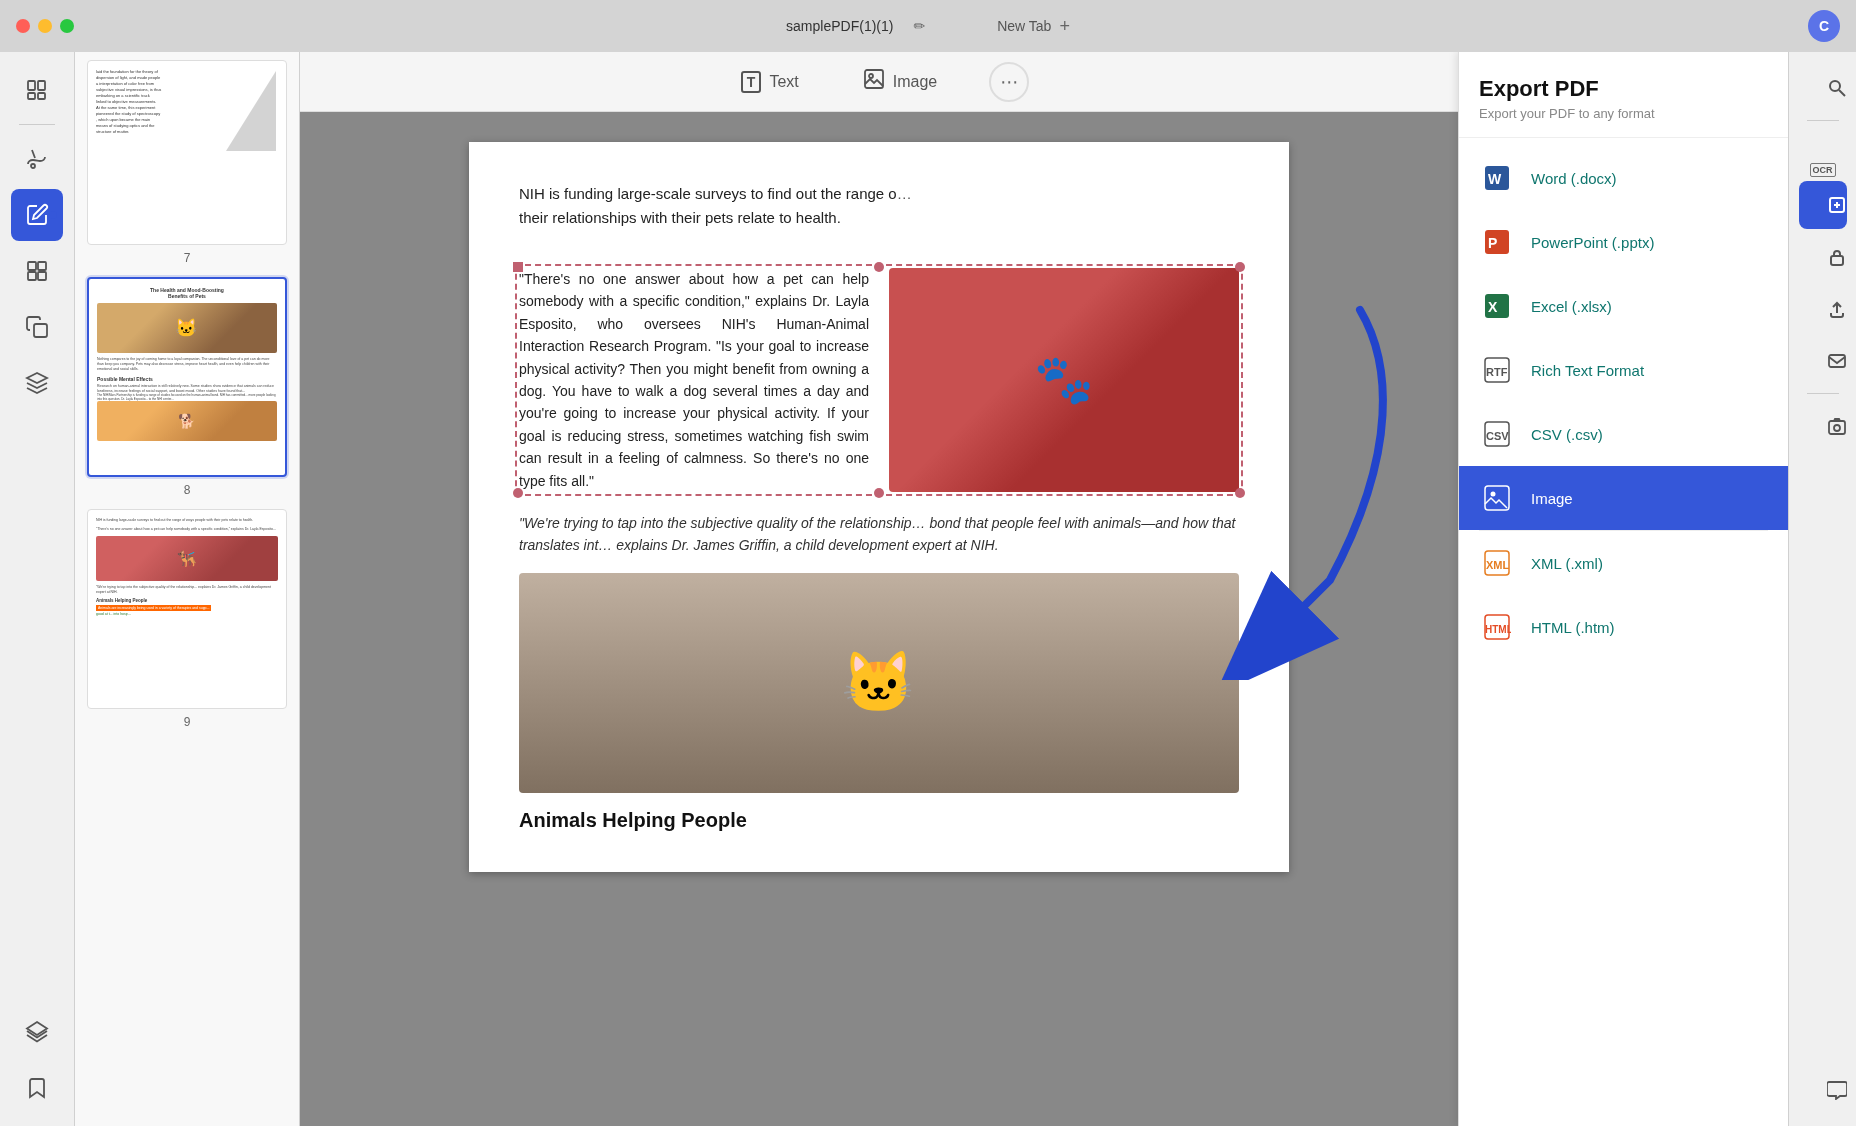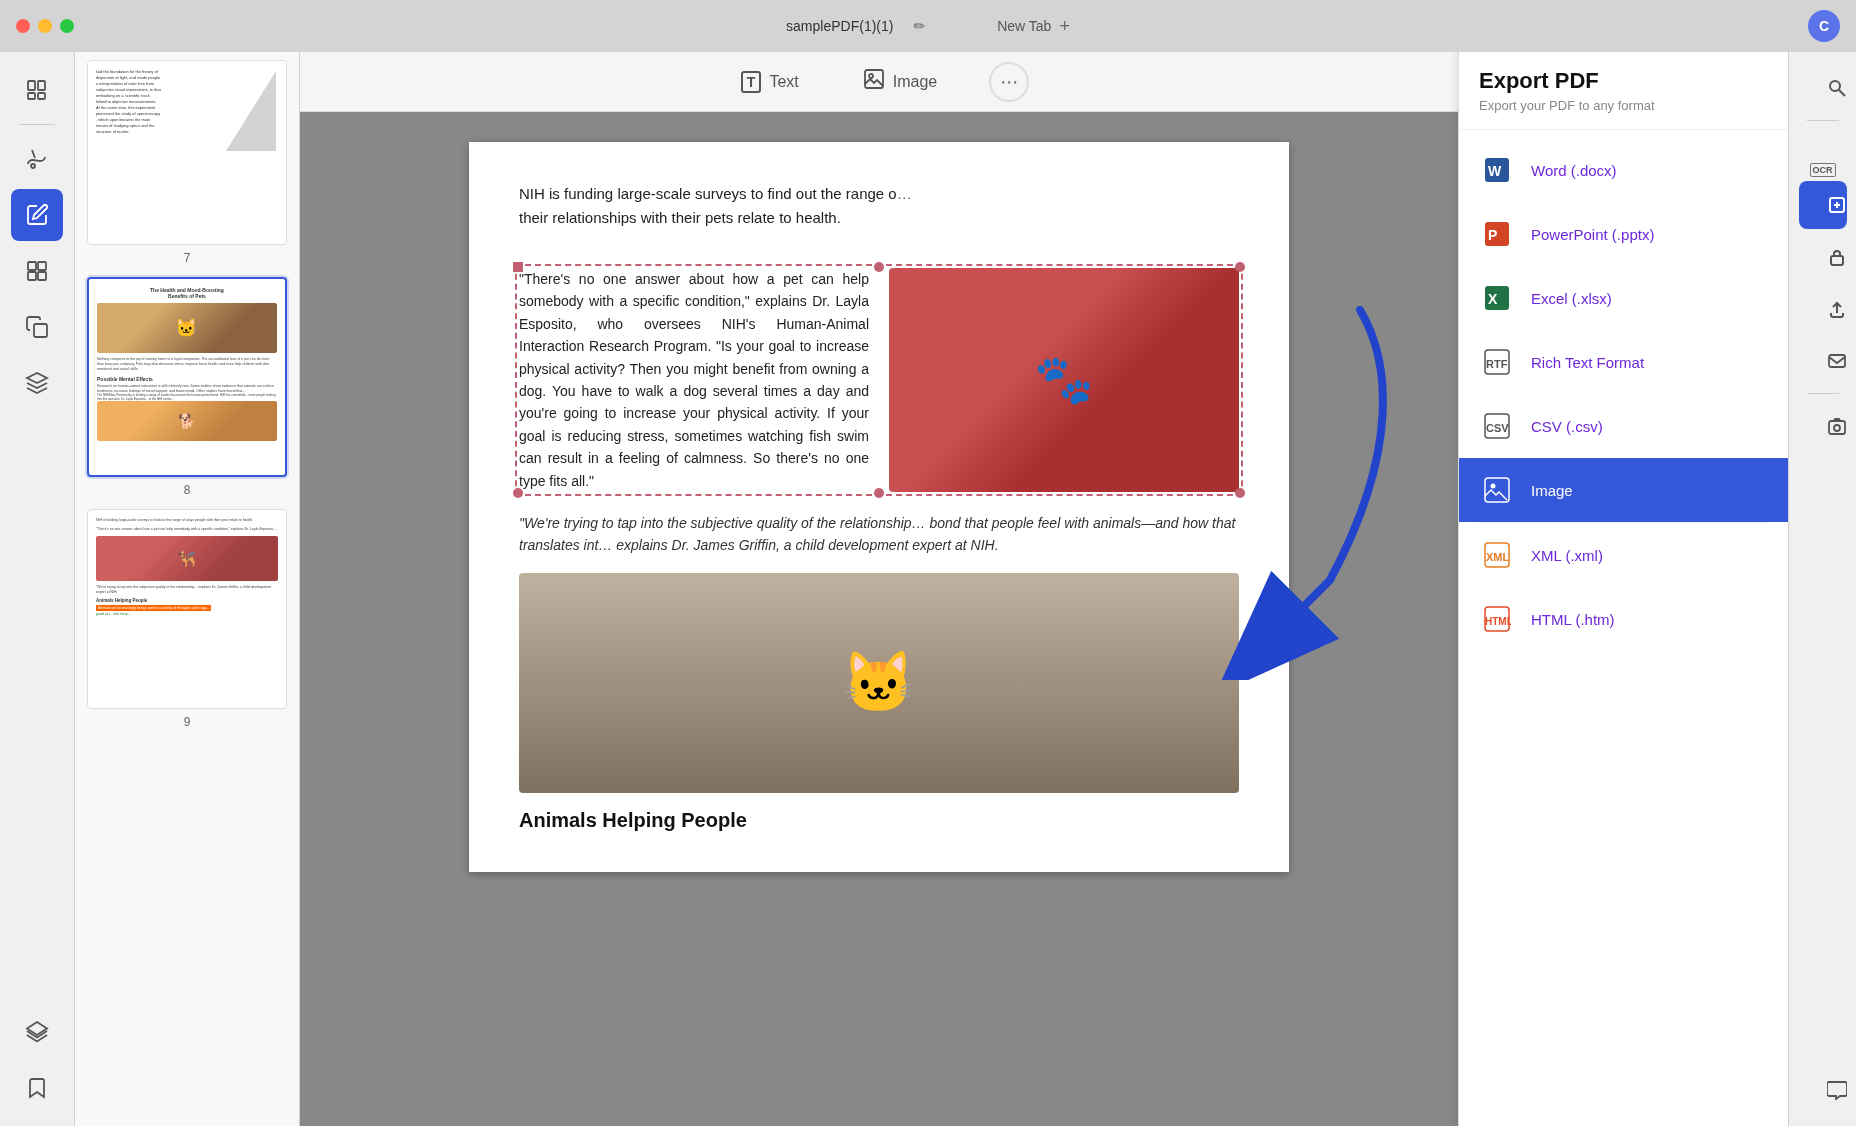--- a/index.html
+++ b/index.html
@@ -320,21 +320,21 @@
     .export-panel {
       width: 330px;
       background: white;
       border-left: 1px solid #ddd;
       display: flex;
       flex-direction: column;
       overflow-y: auto;
       box-shadow: -2px 0 8px rgba(0,0,0,0.1);
     }
     .export-header {
-      padding: 16px 20px 16px 20px;
+      padding: 24px 20px 16px 20px;
       border-bottom: 1px solid #eee;
     }
     .export-title {
       font-size: 22px;
       font-weight: 600;
       color: #111;
       margin-bottom: 4px;
     }
     .export-subtitle {
       font-size: 13px;
@@ -365,21 +365,21 @@
       width: 36px;
       height: 36px;
       display: flex;
       align-items: center;
       justify-content: center;
       font-size: 22px;
       flex-shrink: 0;
     }
     .export-item-label {
       font-size: 15px;
-      color: #6d28d9;
+      color: #0f766e;
       font-weight: 400;
     }
 
     
     .right-sidebar {
       width: 68px;
       background: #f0f0f0;
       border-left: 1px solid #d0d0d0;
       display: flex;
       flex-direction: column;

